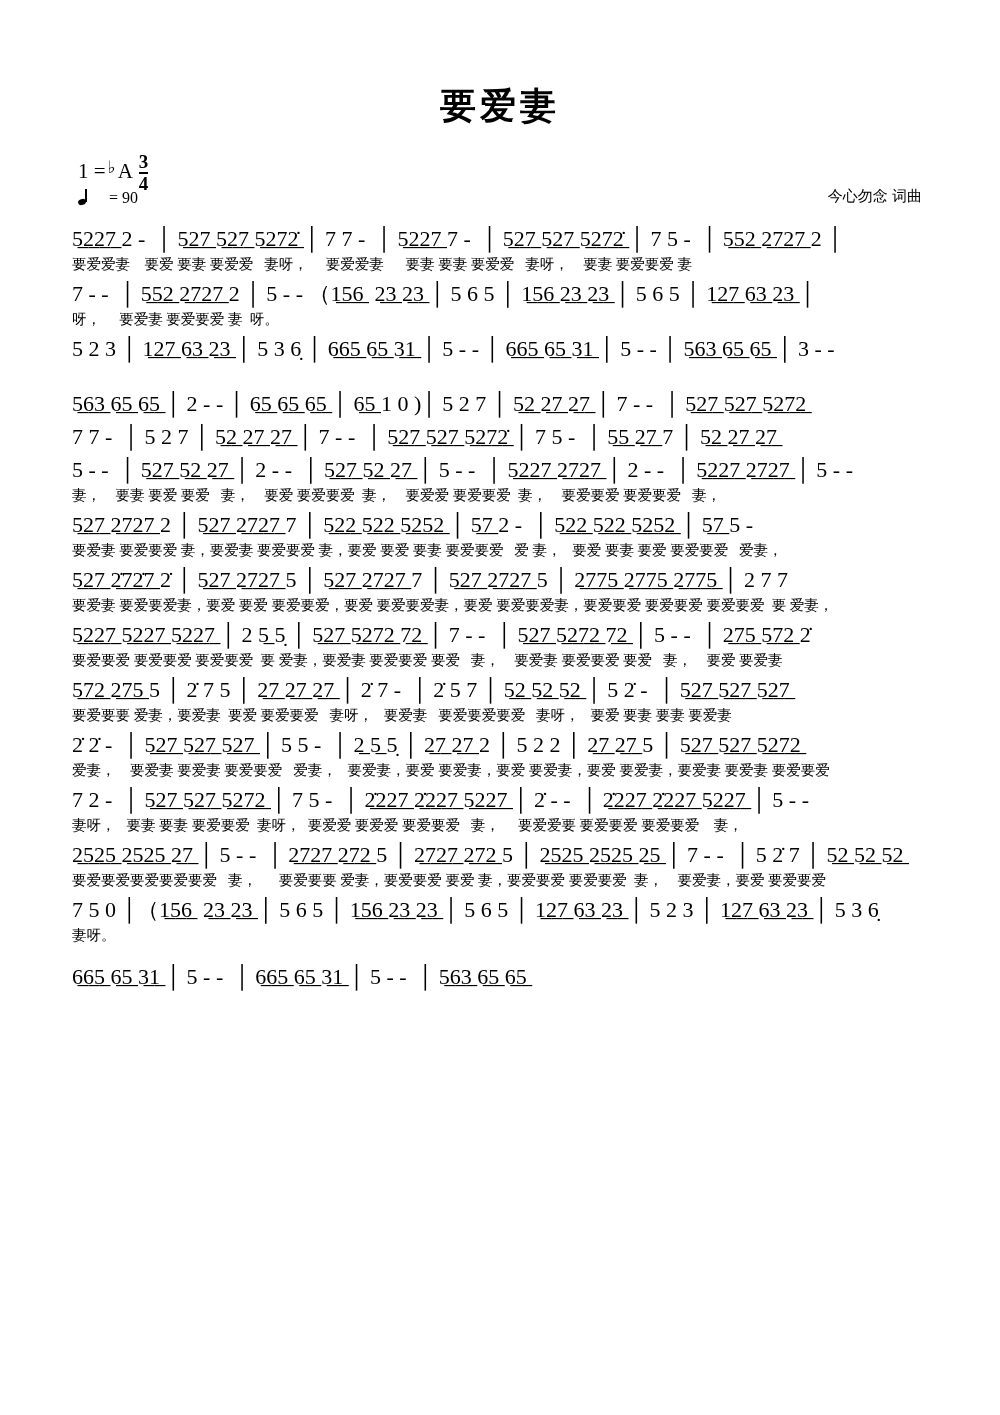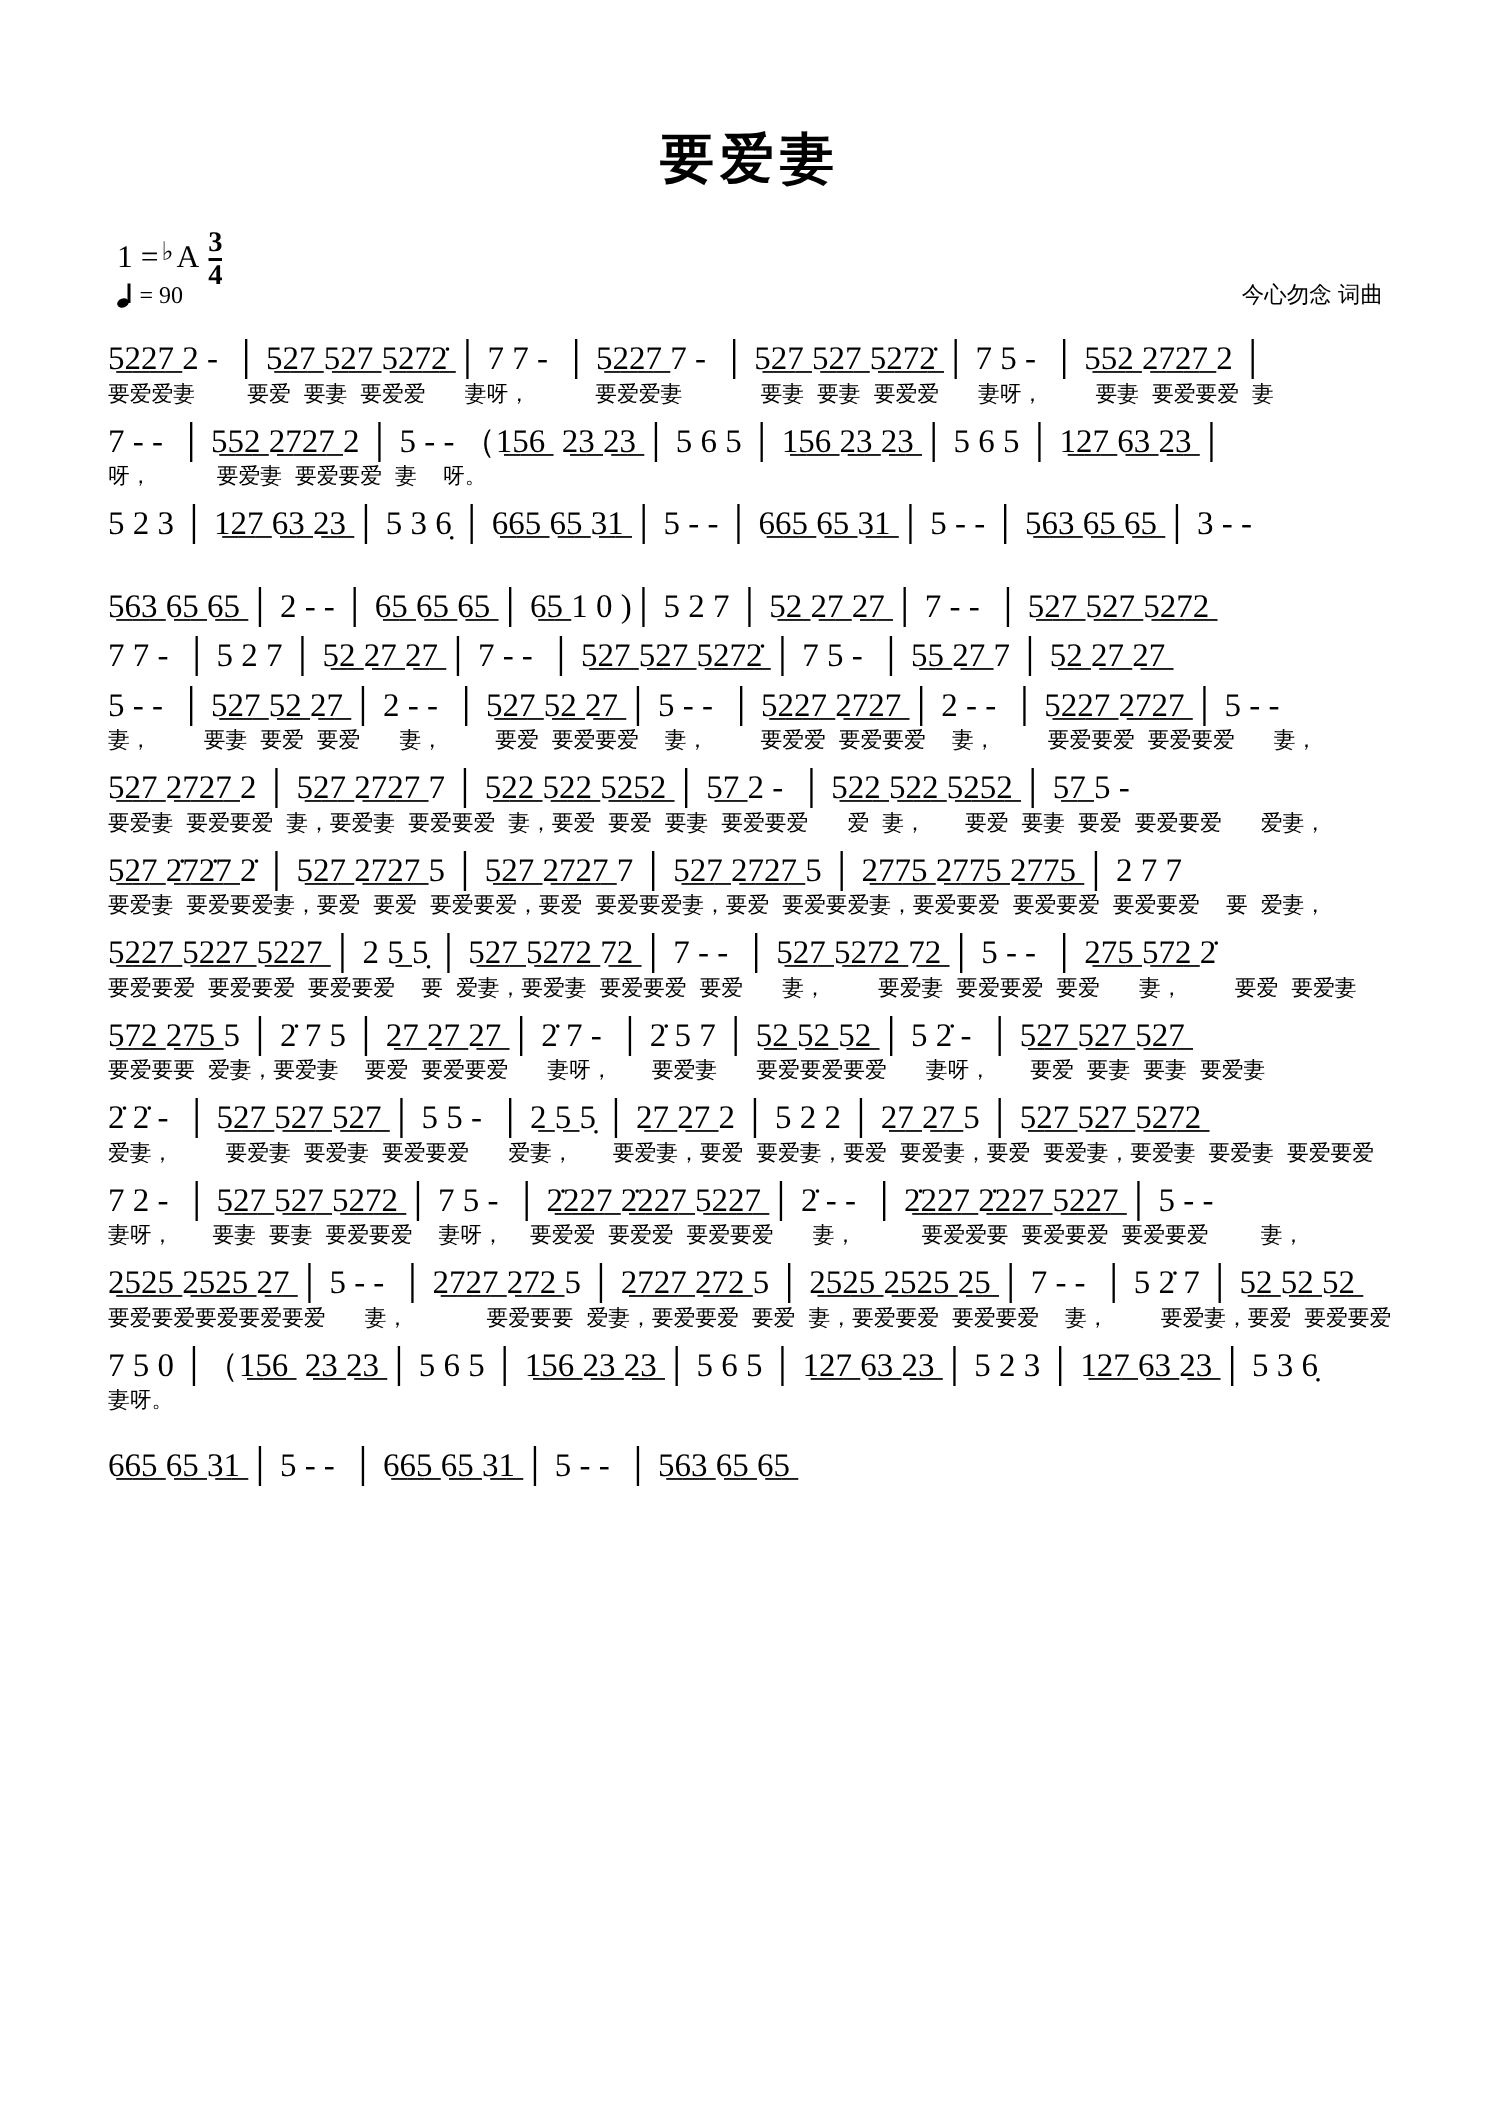--- a/index.html
+++ b/index.html
@@ -63,21 +63,21 @@
   }
   .frac .num { display: block; }
   .frac .den { display: block; border-top: 2px solid #000; padding-top: 0px; }
   .tempo {
     position: absolute;
     left: 78px;
     top: 44px;
     font-size: 16px;
     display: flex;
     align-items: center;
-    gap: 3px;
+    gap: 19px;
   }
   .tempo .notehead {
     display: inline-block;
     position: relative;
     width: 12px;
     height: 16px;
   }
   .tempo .notehead::before {
     content: "";
     position: absolute;
@@ -109,21 +109,21 @@
   }
   .notes {
     font-family: Liberation Serif, serif;
     font-size: 22px;
     letter-spacing: 0px;
     white-space: pre;
     line-height: 1.45;
     height: 32px;
   }
   .lyrics {
-    font-family: Liberation Mono, monospace;
+    font-family: Liberation Serif, serif;
     font-size: 14.5px;
     white-space: pre;
     line-height: 1.35;
     height: 22px;
     letter-spacing: 0px;
   }
   .spacer-line { height: 12px; }
 </style>
 </head>
 <body>

